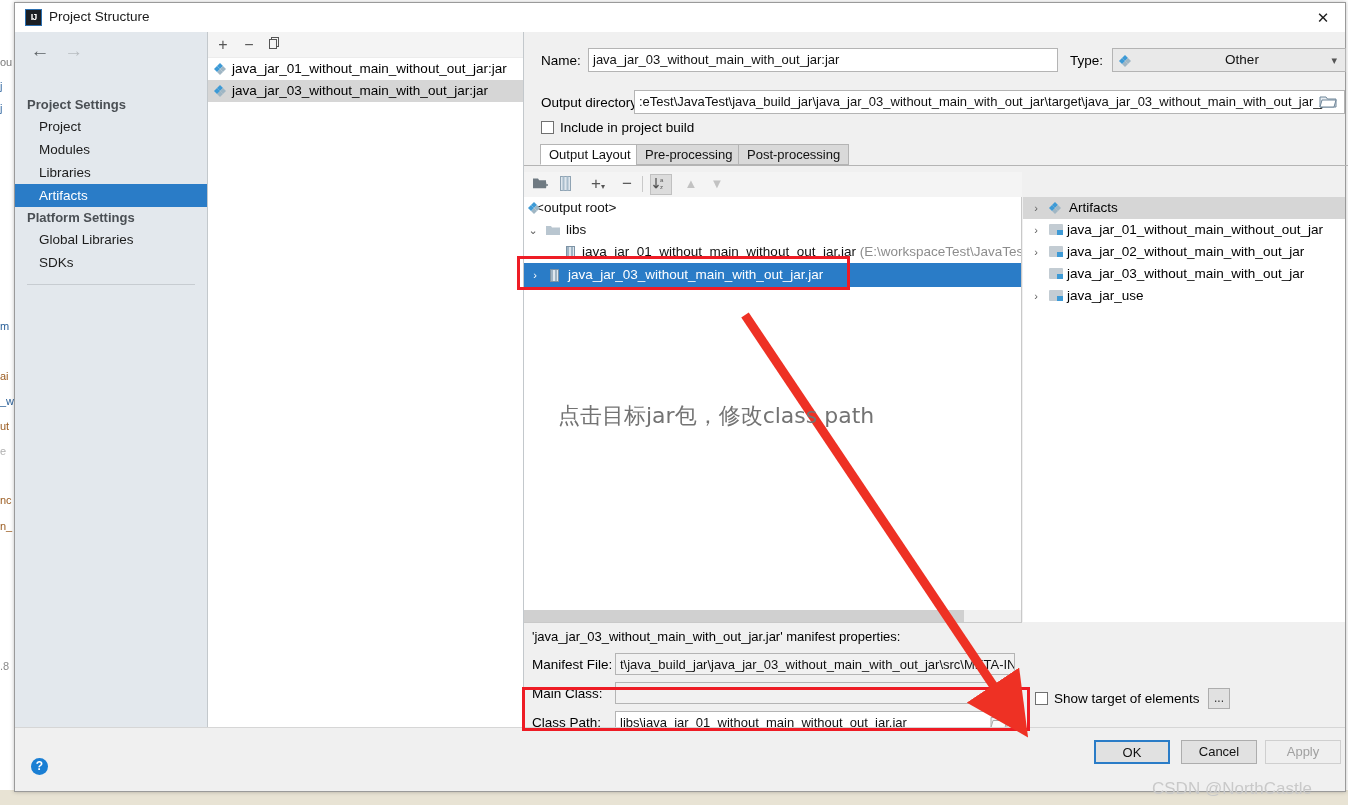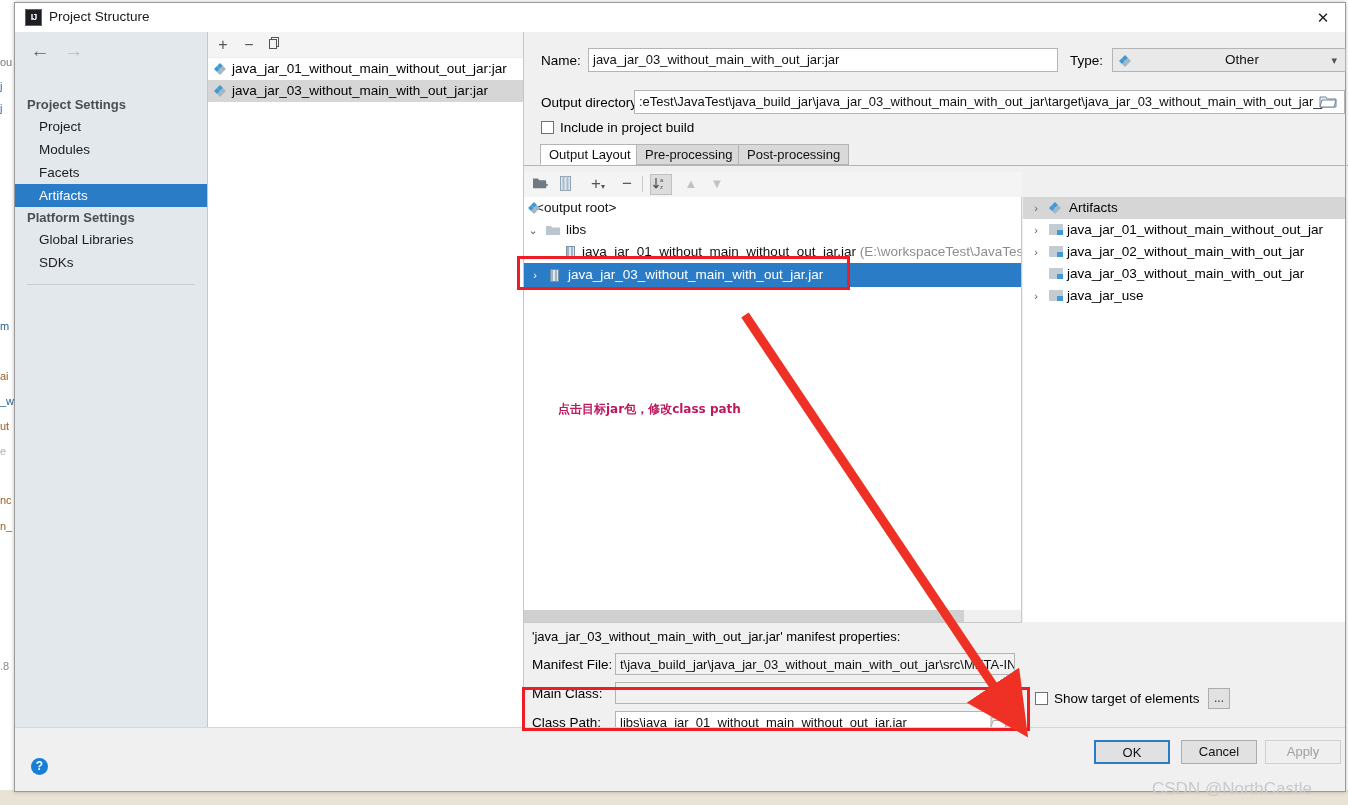--- a/index.html
+++ b/index.html
@@ -206,21 +206,21 @@
     border-radius: 50%; background: #1a7fd4; color: #fff; font-size: 12px;
     font-weight: bold; text-align: center; line-height: 17px; cursor: default;
   }
 
   
   .redbox {
     position: absolute; border: 3px solid #ee1c25; box-sizing: border-box;
     pointer-events: none;
   }
   .anno-text {
-    position: absolute; color: #be185d; font-size: 12px; font-weight: bold;
+    position: absolute; color: #737373; font-size: 22px; font-weight: normal;
     white-space: nowrap; pointer-events: none;
     font-family: "DejaVu Sans", sans-serif;
   }
   .watermark {
     position: absolute; color: #c9c9c9; font-size: 17px; white-space: nowrap;
     pointer-events: none;
   }
   svg.overlay { position: absolute; left: 0; top: 0; pointer-events: none; }
 </style>
 </head>
@@ -254,21 +254,21 @@
     <div class="nav">
       <div class="nav-arrows">
         <span class="nav-arrow arr-back">←</span>
         <span class="nav-arrow arr-fwd">→</span>
       </div>
 
       <div style="position:absolute; left:0; top:62px; width:100%;">
         <div class="nav-group">Project Settings</div>
         <div class="nav-item">Project</div>
         <div class="nav-item">Modules</div>
-        <div class="nav-item">Facets</div>
+        <div class="nav-item">Libraries</div>
         <div class="nav-item sel">Artifacts</div>
         <div class="nav-group">Platform Settings</div>
         <div class="nav-item">Global Libraries</div>
         <div class="nav-item">SDKs</div>
         <div class="nav-sep"></div>
       </div>
     </div>
 
     <div class="artlist">
       <div class="artlist-toolbar">

